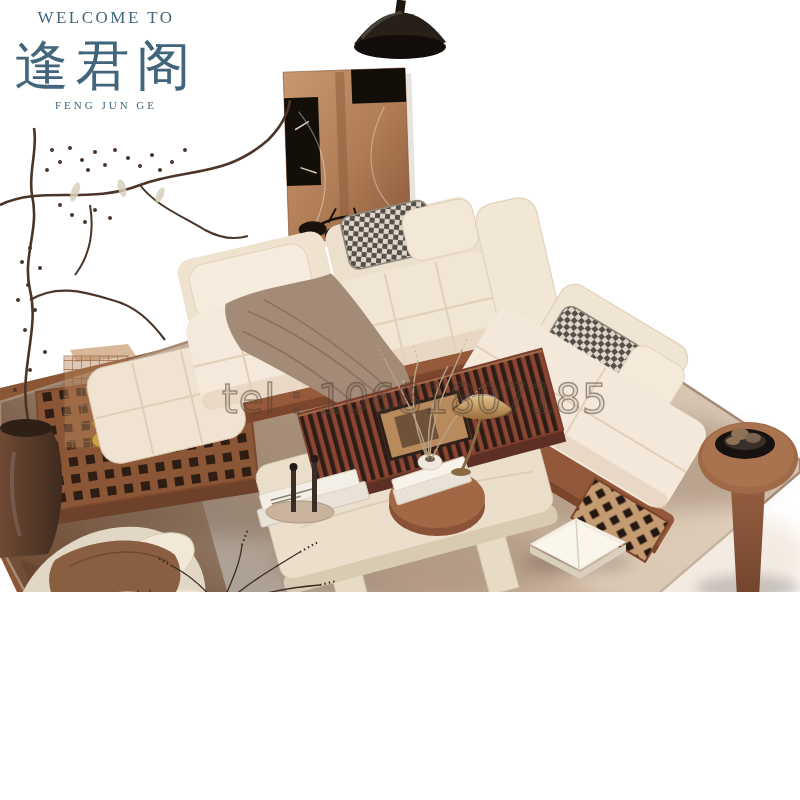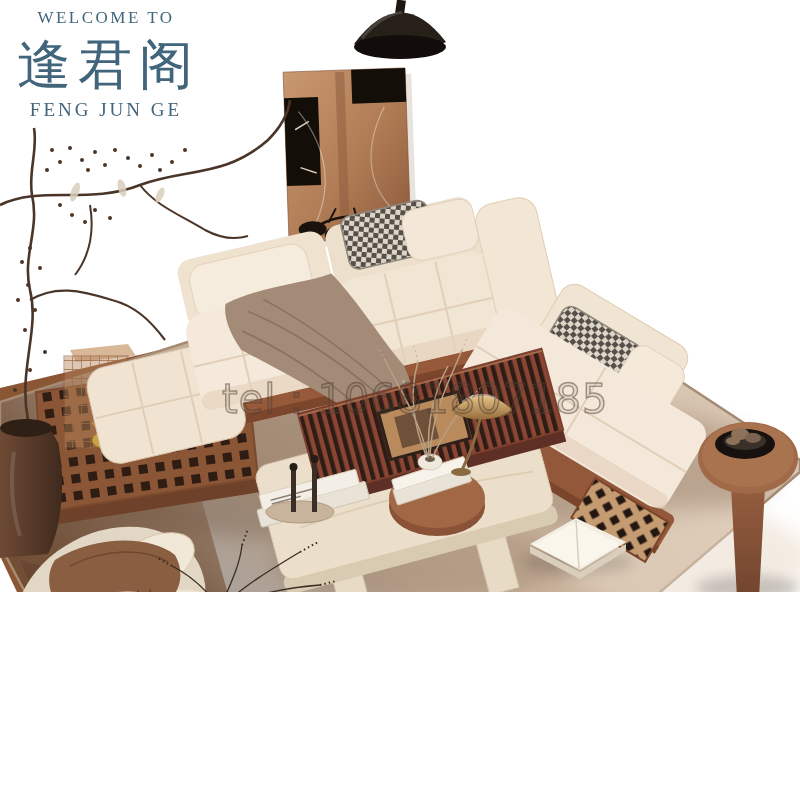--- a/index.html
+++ b/index.html
@@ -11,28 +11,27 @@
   .scene-svg{position:absolute;left:0;top:0;width:800px;height:800px;display:block;}
   .logo{
     position:absolute;left:12px;top:8px;width:188px;text-align:center;
     color:var(--brand-teal,#41657b);user-select:none;
   }
   .logo-welcome{
     font-family:"Liberation Serif","DejaVu Serif",serif;
     font-size:17px;letter-spacing:2.5px;white-space:nowrap;
   }
   .logo-cn{
-    font-family:Liberation Serif, serif;
+    font-family:Liberation Sans, sans-serif;
     font-size:54px;line-height:1.05;letter-spacing:7px;margin-top:9px;
     white-space:nowrap;
-    text-align:right;
   }
   .logo-en{
     font-family:"Liberation Serif","DejaVu Serif",serif;
-    font-size:19px;letter-spacing:3px;margin-top:5px;white-space:nowrap;
+    font-size:11px;letter-spacing:3px;margin-top:5px;white-space:nowrap;
   }
   .watermark{
     position:absolute;left:222px;top:372px;white-space:nowrap;
     font-family:"DejaVu Sans",sans-serif;font-size:40px;letter-spacing:1px;
     color:rgba(84,68,56,0.10);
     -webkit-text-stroke:1.4px var(--watermark-ink,rgba(77,63,52,0.5));
   }
 </style>
 </head>
 <body>

